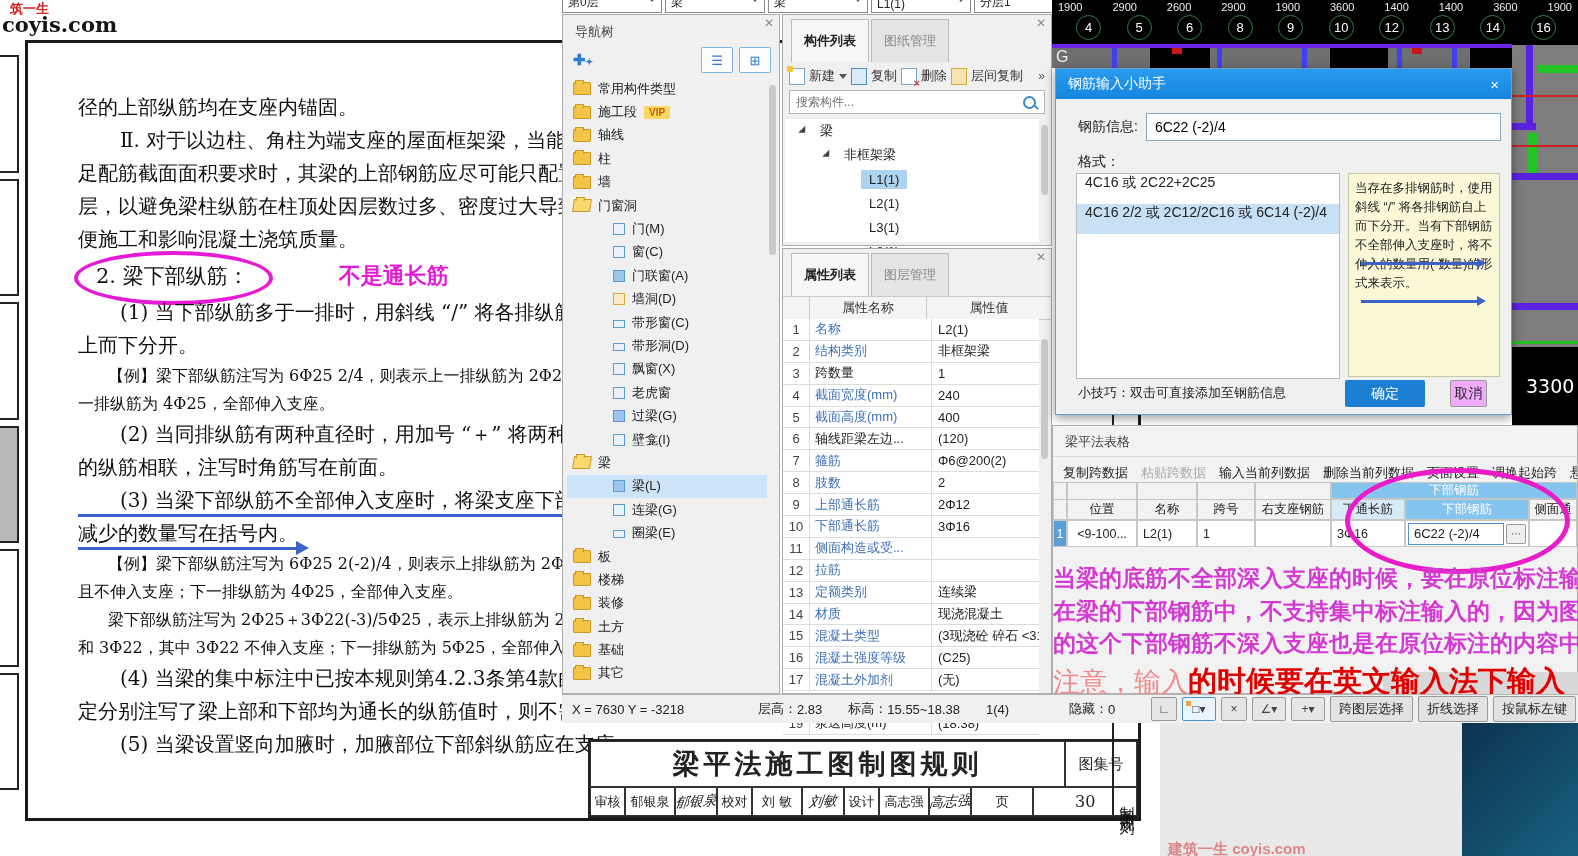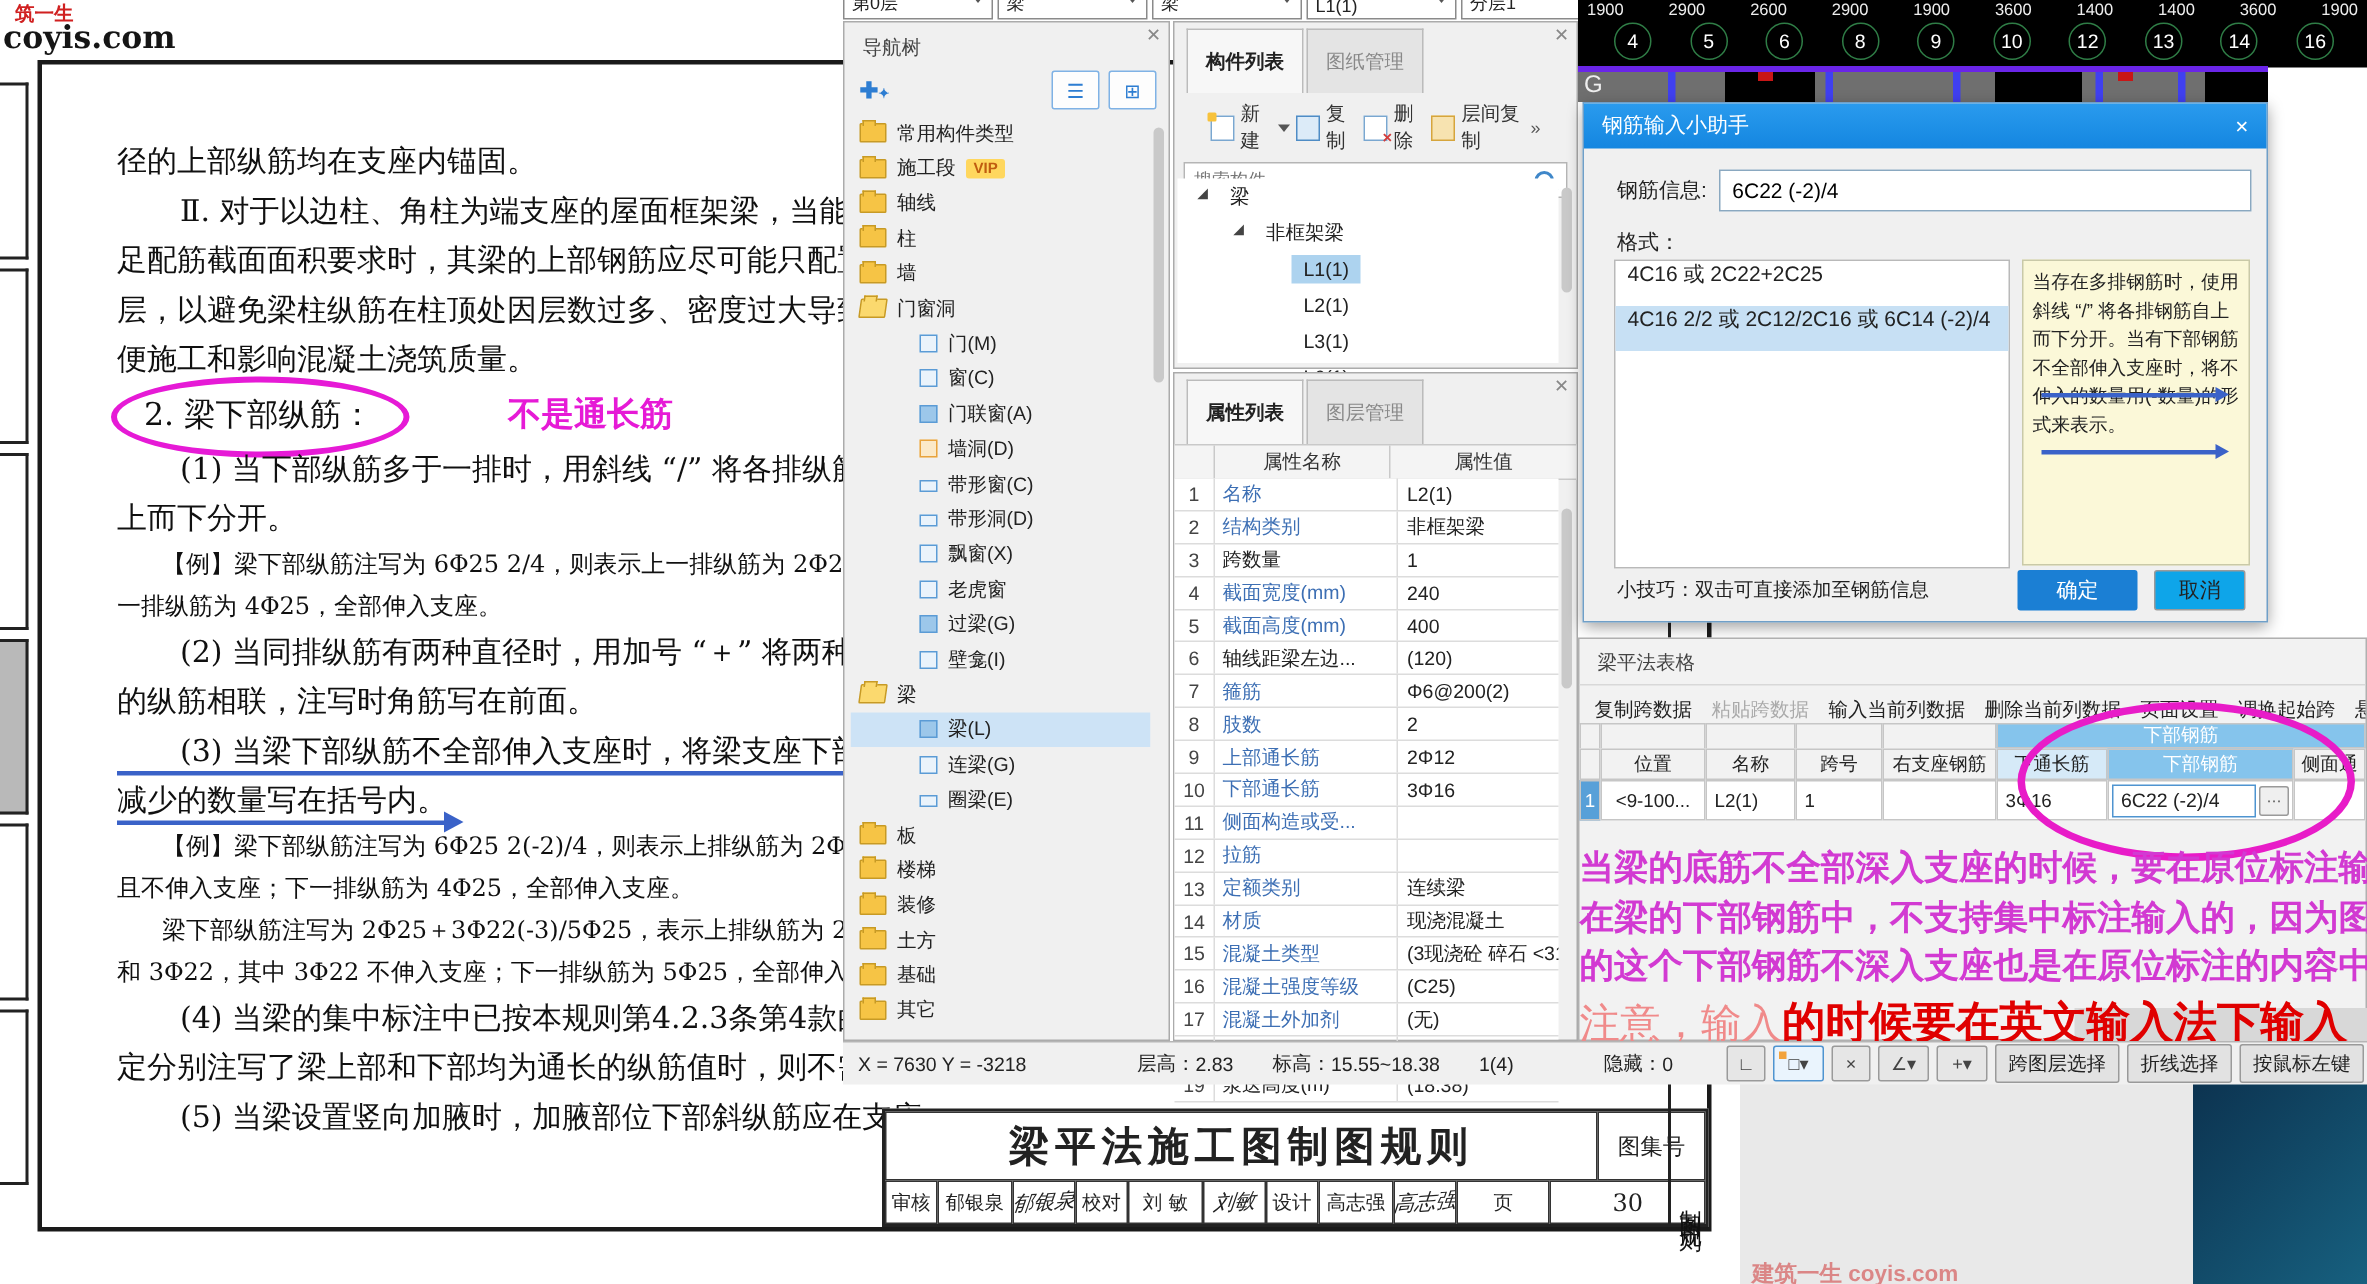--- a/index.html
+++ b/index.html
@@ -76,21 +76,21 @@
   .nicon.leaf.orange{border-color:#e8a33d;background:#fbe9c8}
   .nicon.leaf.fill{background:#9cc7ea}
   .nicon.leaf.flat{height:8px;margin-top:2px}
   .vip{background:#ffd75e;color:#c05c10;font-size:10px;font-weight:bold;border-radius:2px;padding:1px 5px}
   .scroll{position:absolute;width:7px;border-radius:4px;background:#c9c9c9}
 
   
   .tabs{display:flex;gap:2px;padding:4px 0 0 8px}
   .tab{font-size:13px;padding:12px 12px;color:#888;background:#e4e4e4;border:1px solid #bbb;border-bottom:none}
   .tab.on{color:#222;background:#f7f7f7;font-weight:bold}
-  .ctool{display:flex;align-items:center;gap:4px;padding:5px 24px;font-size:13px;color:#333}
+  .ctool{display:flex;align-items:center;gap:4px;padding:5px 6px;font-size:13px;color:#333}
   .ticon{width:14px;height:15px;border:1px solid #7aa7d0;background:#fff;position:relative;flex:0 0 auto}
   .ticon.new::after{content:'';position:absolute;left:-3px;top:-3px;width:6px;height:6px;background:#f7c23c;border-radius:1px}
   .ticon.copy{background:#dcebf8;border-color:#4f8cc5}
   .ticon.del::after{content:'×';position:absolute;right:-4px;bottom:-5px;color:#d23c3c;font-weight:bold;font-size:11px}
   .ticon.lcopy{background:#f7e3b0;border-color:#d6a53c}
   .dd{border:4px solid transparent;border-top:5px solid #555;margin-top:4px}
   .more{margin-left:auto;color:#555;font-size:12px}
   .search{display:flex;align-items:center;margin:0 6px;background:#fff;border:1px solid #b5b5b5;height:22px}
   .search input{flex:1;border:none;outline:none;font-size:12px;color:#999;padding:0 6px;background:transparent}
   .mag{width:9px;height:9px;border:2px solid #3f87c9;border-radius:50%;position:relative;margin-right:8px}
@@ -141,21 +141,21 @@
   .dlist{position:absolute;left:20px;top:104px;width:262px;height:204px;background:#fff;border:1px solid #b9b9b9;font-size:14px}
   .ditem{height:30px;display:flex;align-items:flex-start;padding:0 8px;white-space:nowrap}
   .ditem.sel{background:#c7e0f4}
   .dhelp{position:absolute;left:292px;top:104px;width:152px;height:204px;background:#fbf8d8;border:1px solid #c9c9a8;
          font-size:12.5px;line-height:19px;padding:5px 6px;box-sizing:border-box;color:#222;position:absolute}
   .harrow{position:absolute;height:3px;background:#3a62c8}
   .harrow::after{content:'';position:absolute;right:-10px;top:-4px;border:5px solid transparent;border-left:9px solid #3a62c8}
   .dtip{position:absolute;left:22px;bottom:12px;font-size:13px}
   .dbtn{position:absolute;bottom:7px;height:27px;font-size:14px;display:flex;align-items:center;justify-content:center;border-radius:2px}
   .dbtn.ok{left:289px;width:80px;background:#1b7fd4;color:#fff}
-  .dbtn.cancel{left:380px;width:61px;background:#0ea5e9;border:1px solid #9a9a9a;box-sizing:border-box}
+  .dbtn.cancel{left:394px;width:37px;background:#f0abfc;border:1px solid #9a9a9a;box-sizing:border-box}
 
   
   .btpanel{position:absolute;left:1052px;top:425px;width:526px;height:269px;background:#f2f2f2;border:1px solid #b0b0b0;box-sizing:border-box}
   .bttitle{font-size:13px;color:#444;padding:7px 0 5px 12px;border-bottom:1px solid #d8d8d8}
   .bttool{display:flex;gap:13px;padding:7px 0 6px 10px;font-size:13px;color:#222;white-space:nowrap;overflow:hidden}
   .bttool .dis{color:#aaa}
   .btable{position:absolute;left:0;top:56px;right:0;font-size:12.5px}
   .trow{display:flex}
   .tc{border:1px solid #c6c6c6;box-sizing:border-box;background:#fff;display:flex;align-items:center;justify-content:center;overflow:hidden;white-space:nowrap}
   .hc{background:#f2f2f2}
@@ -651,20 +651,33 @@
     <div class="btick" style="left:60px"></div>
       <div class="btick" style="left:165px"></div>
     <div class="btick" style="left:250px"></div>
       <div class="btick" style="left:345px"></div>
     <div class="btick" style="left:400px"></div>
     <div class="rtick" style="left:120px"></div>
       <div class="rtick" style="left:360px"></div>
   </div>
   <div class="glabel">G</div>
 
+  <div class="rstrip">
+    <div class="shape" style="left:14px;top:0;width:7px;height:82px;background:#5a22e0"></div>
+    <div class="shape" style="left:26px;top:20px;width:40px;height:8px;background:#22c522"></div>
+    <div class="shape" style="left:0;top:50px;width:66px;height:2px;background:#c22"></div>
+    <div class="shape" style="left:0;top:78px;width:24px;height:7px;background:#5a22e0"></div>
+    <div class="shape" style="left:16px;top:88px;width:9px;height:42px;background:#22c522"></div>
+    <div class="shape" style="left:0;top:100px;width:66px;height:2px;background:#c22"></div>
+    <div class="shape" style="left:0;top:128px;width:66px;height:7px;background:#5a22e0"></div>
+    <div class="shape" style="left:0;top:258px;width:66px;height:7px;background:#5a22e0"></div>
+    <div class="shape" style="left:0;top:296px;width:66px;height:3px;background:#22c522"></div>
+    <div class="shape" style="left:0;top:302px;width:66px;height:83px;background:#000"></div>
+    <div class="cad3300">3300</div>
+  </div>
 
   <div class="dialog">
     <div class="dtitle">
       <span>钢筋输入小助手</span>
       <span class="dx">×</span>
     </div>
     <div class="drow">
       <span>钢筋信息:</span>
       <input class="dinput" value="6C22 (-2)/4" style="">
     </div>

